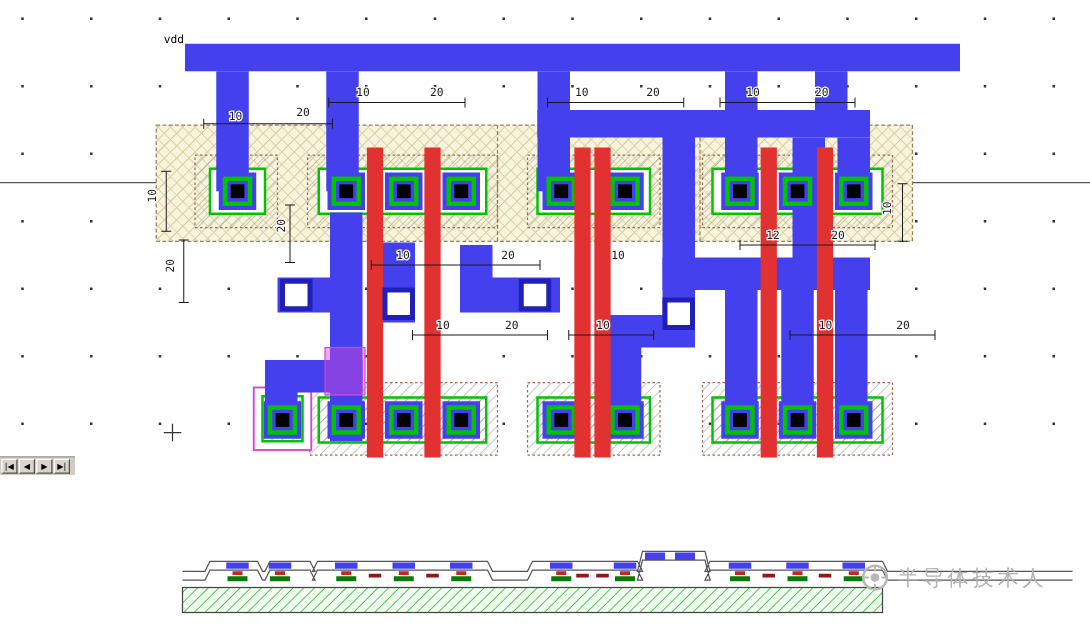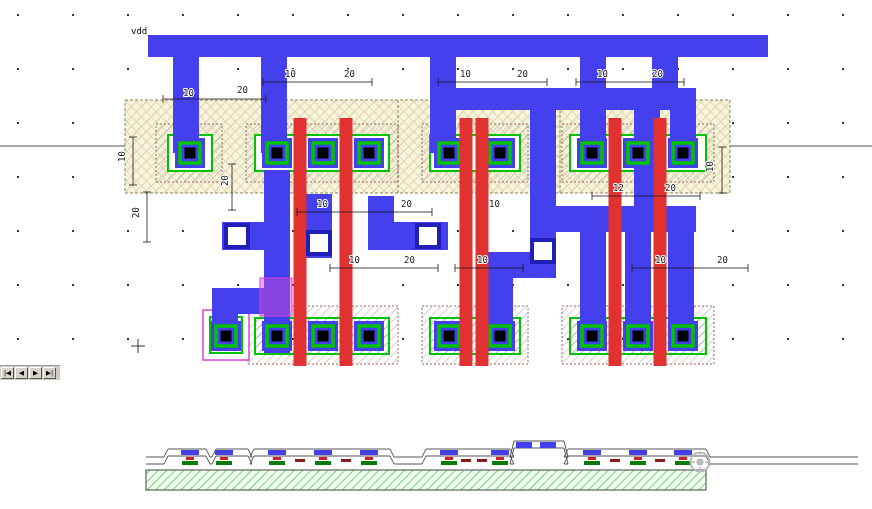--- a/index.html
+++ b/index.html
@@ -370,15 +370,16 @@
       <button class="sbtn">▶</button>
       <button class="sbtn">▶|</button>
     </div>
 
   <div class="watermark">
     <svg width="24" height="24" viewBox="0 0 24 24">
       <circle cx="12" cy="12" r="9.5" fill="none" stroke="#b8b8b8" stroke-width="2"></circle>
       <circle cx="12" cy="12" r="3.5" fill="#b8b8b8"></circle>
       <path d="M12 3 v4 M12 17 v4 M3 12 h4 M17 12 h4" stroke="#b8b8b8" stroke-width="1.5"></path>
     </svg>
+    <span class="wm-text">半导体技术人</span>
   </div>
 
 </div>
 
 </body></html>

